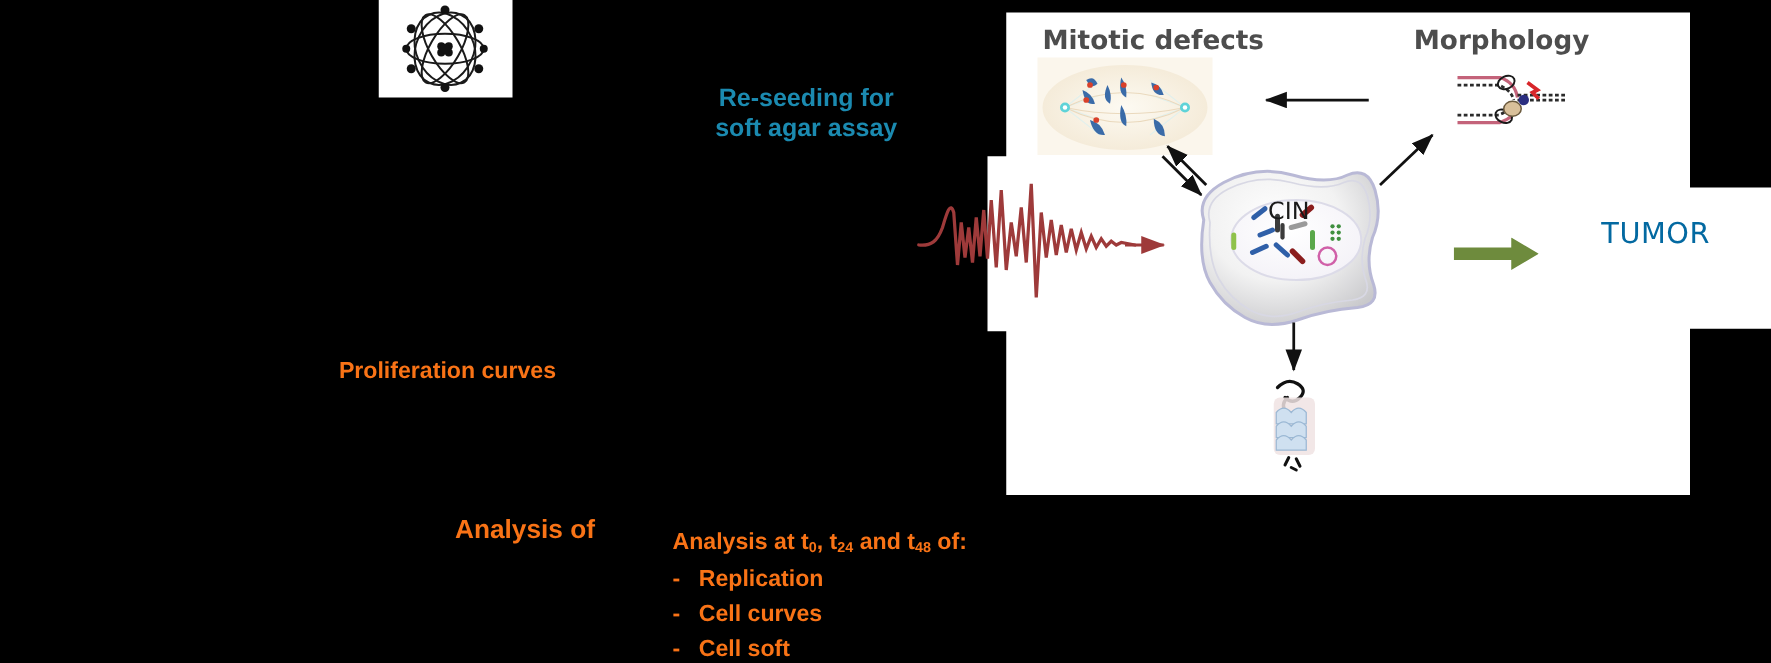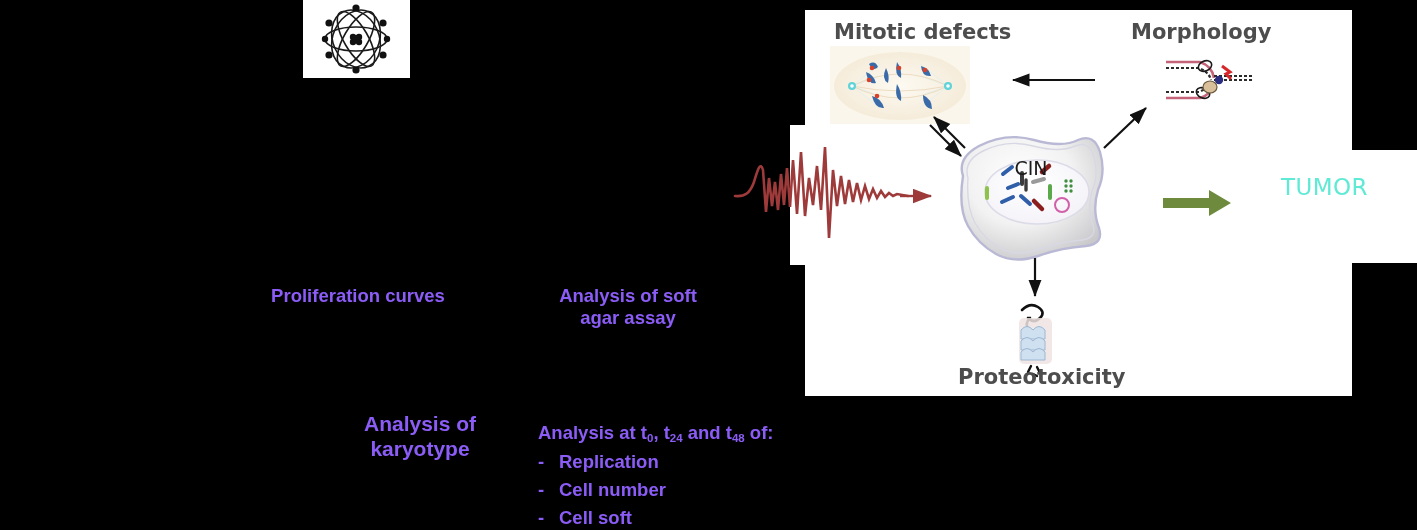--- a/index.html
+++ b/index.html
@@ -10,21 +10,21 @@
   
   .panel{position:absolute;background:#ffffff;}
   #atom-card{left:303px;top:0;width:107px;height:78px;}
   #main-card{left:805px;top:10px;width:547px;height:386px;}
   #beam-card{left:790px;top:125px;width:140px;height:140px;}
   #tumor-card2{left:1230px;top:150px;width:187px;height:113px;}
 
   
   .txt{position:absolute;font-weight:bold;line-height:1.18;}
   .teal{color:#1b8ab0;}
-  .red{color:#8b5cf6;}
+  .red{color:#f97316;}
   .ctr{text-align:center;}
 
   #t-reseed{left:520px;top:68px;width:250px;font-size:20px;}
   #t-prolif{left:248px;top:285px;width:220px;font-size:18.5px;}
   #t-softagar{left:518px;top:285px;width:220px;font-size:18.5px;}
   #t-karyo{left:330px;top:412px;width:180px;font-size:21px;}
 
   #t-analysis{left:538px;top:386px;width:340px;font-size:18.5px;}
   #t-analysis .hd{margin-bottom:3px;margin-top:36px;}
   .blist{list-style:none;margin:0;padding:0;}
@@ -34,21 +34,21 @@
 
   
   .fig-lab{position:absolute;color:#4d4d4d;font-size:21px;font-weight:600;
            font-family:"DejaVu Sans",sans-serif;white-space:nowrap;}
   #lab-mitotic{left:834px;top:20px;}
   #lab-repl{left:1131px;top:20px;}
   #lab-proteo{left:958px;top:365px;}
 
   
   #tumor-text{position:absolute;left:1232px;top:174px;width:185px;text-align:center;
-              color:#5eead4;font-size:23px;line-height:1.14;letter-spacing:.4px;
+              color:#0369a1;font-size:23px;line-height:1.14;letter-spacing:.4px;
               font-family:"DejaVu Sans",sans-serif;}
 
   
   #green-arrow{position:absolute;left:1163px;top:190px;width:68px;height:26px;}
 
   
   #art{position:absolute;left:0;top:0;width:1417px;height:530px;}
 </style>
 </head>
 <body>
@@ -245,51 +245,49 @@
       </g>
     </g>
   </svg>
 
   <svg id="green-arrow" viewBox="0 0 68 26">
     <path d="M0,8 L46,8 L46,0 L68,13 L46,26 L46,18 L0,18 Z" fill="#6e8b3d"></path>
   </svg>
 
   <div class="fig-lab" id="lab-mitotic">Mitotic defects</div>
   <div class="fig-lab" id="lab-repl">Morphology</div>
-  <div class="fig-lab" id="lab-proteo">Proteotoxicity</div>
 
   <div id="tumor-text">
     <div>TUMOR</div>
   </div>
 
+  <div class="txt teal ctr" id="t-reseed">
+    <div>Re-seeding for</div>
+    <div>soft agar assay</div>
+  </div>
 
   <div class="txt red ctr" id="t-prolif">
     <div>Proliferation curves</div>
   </div>
 
-  <div class="txt red ctr" id="t-softagar">
-    <div>Analysis of soft</div>
-    <div>agar assay</div>
-  </div>
 
   <div class="txt red ctr" id="t-karyo">
     <div>Analysis of</div>
-    <div>karyotype</div>
   </div>
 
   <div class="txt red" id="t-analysis">
     <div class="hd"><span>Analysis at t</span><sub>0</sub><span>, t</span><sub>24</sub><span> and t</span><sub>48</sub><span> of:</span></div>
     <ul class="blist">
       <li>
         <span class="dash">-</span>
         <span>Replication</span>
       </li>
       <li>
         <span class="dash">-</span>
-        <span>Cell number</span>
+        <span>Cell curves</span>
       </li>
       <li>
         <span class="dash">-</span>
         <span>Cell soft</span>
       </li>
       <li>
         <span class="dash">-</span>
       </li>
     </ul>
   </div>

